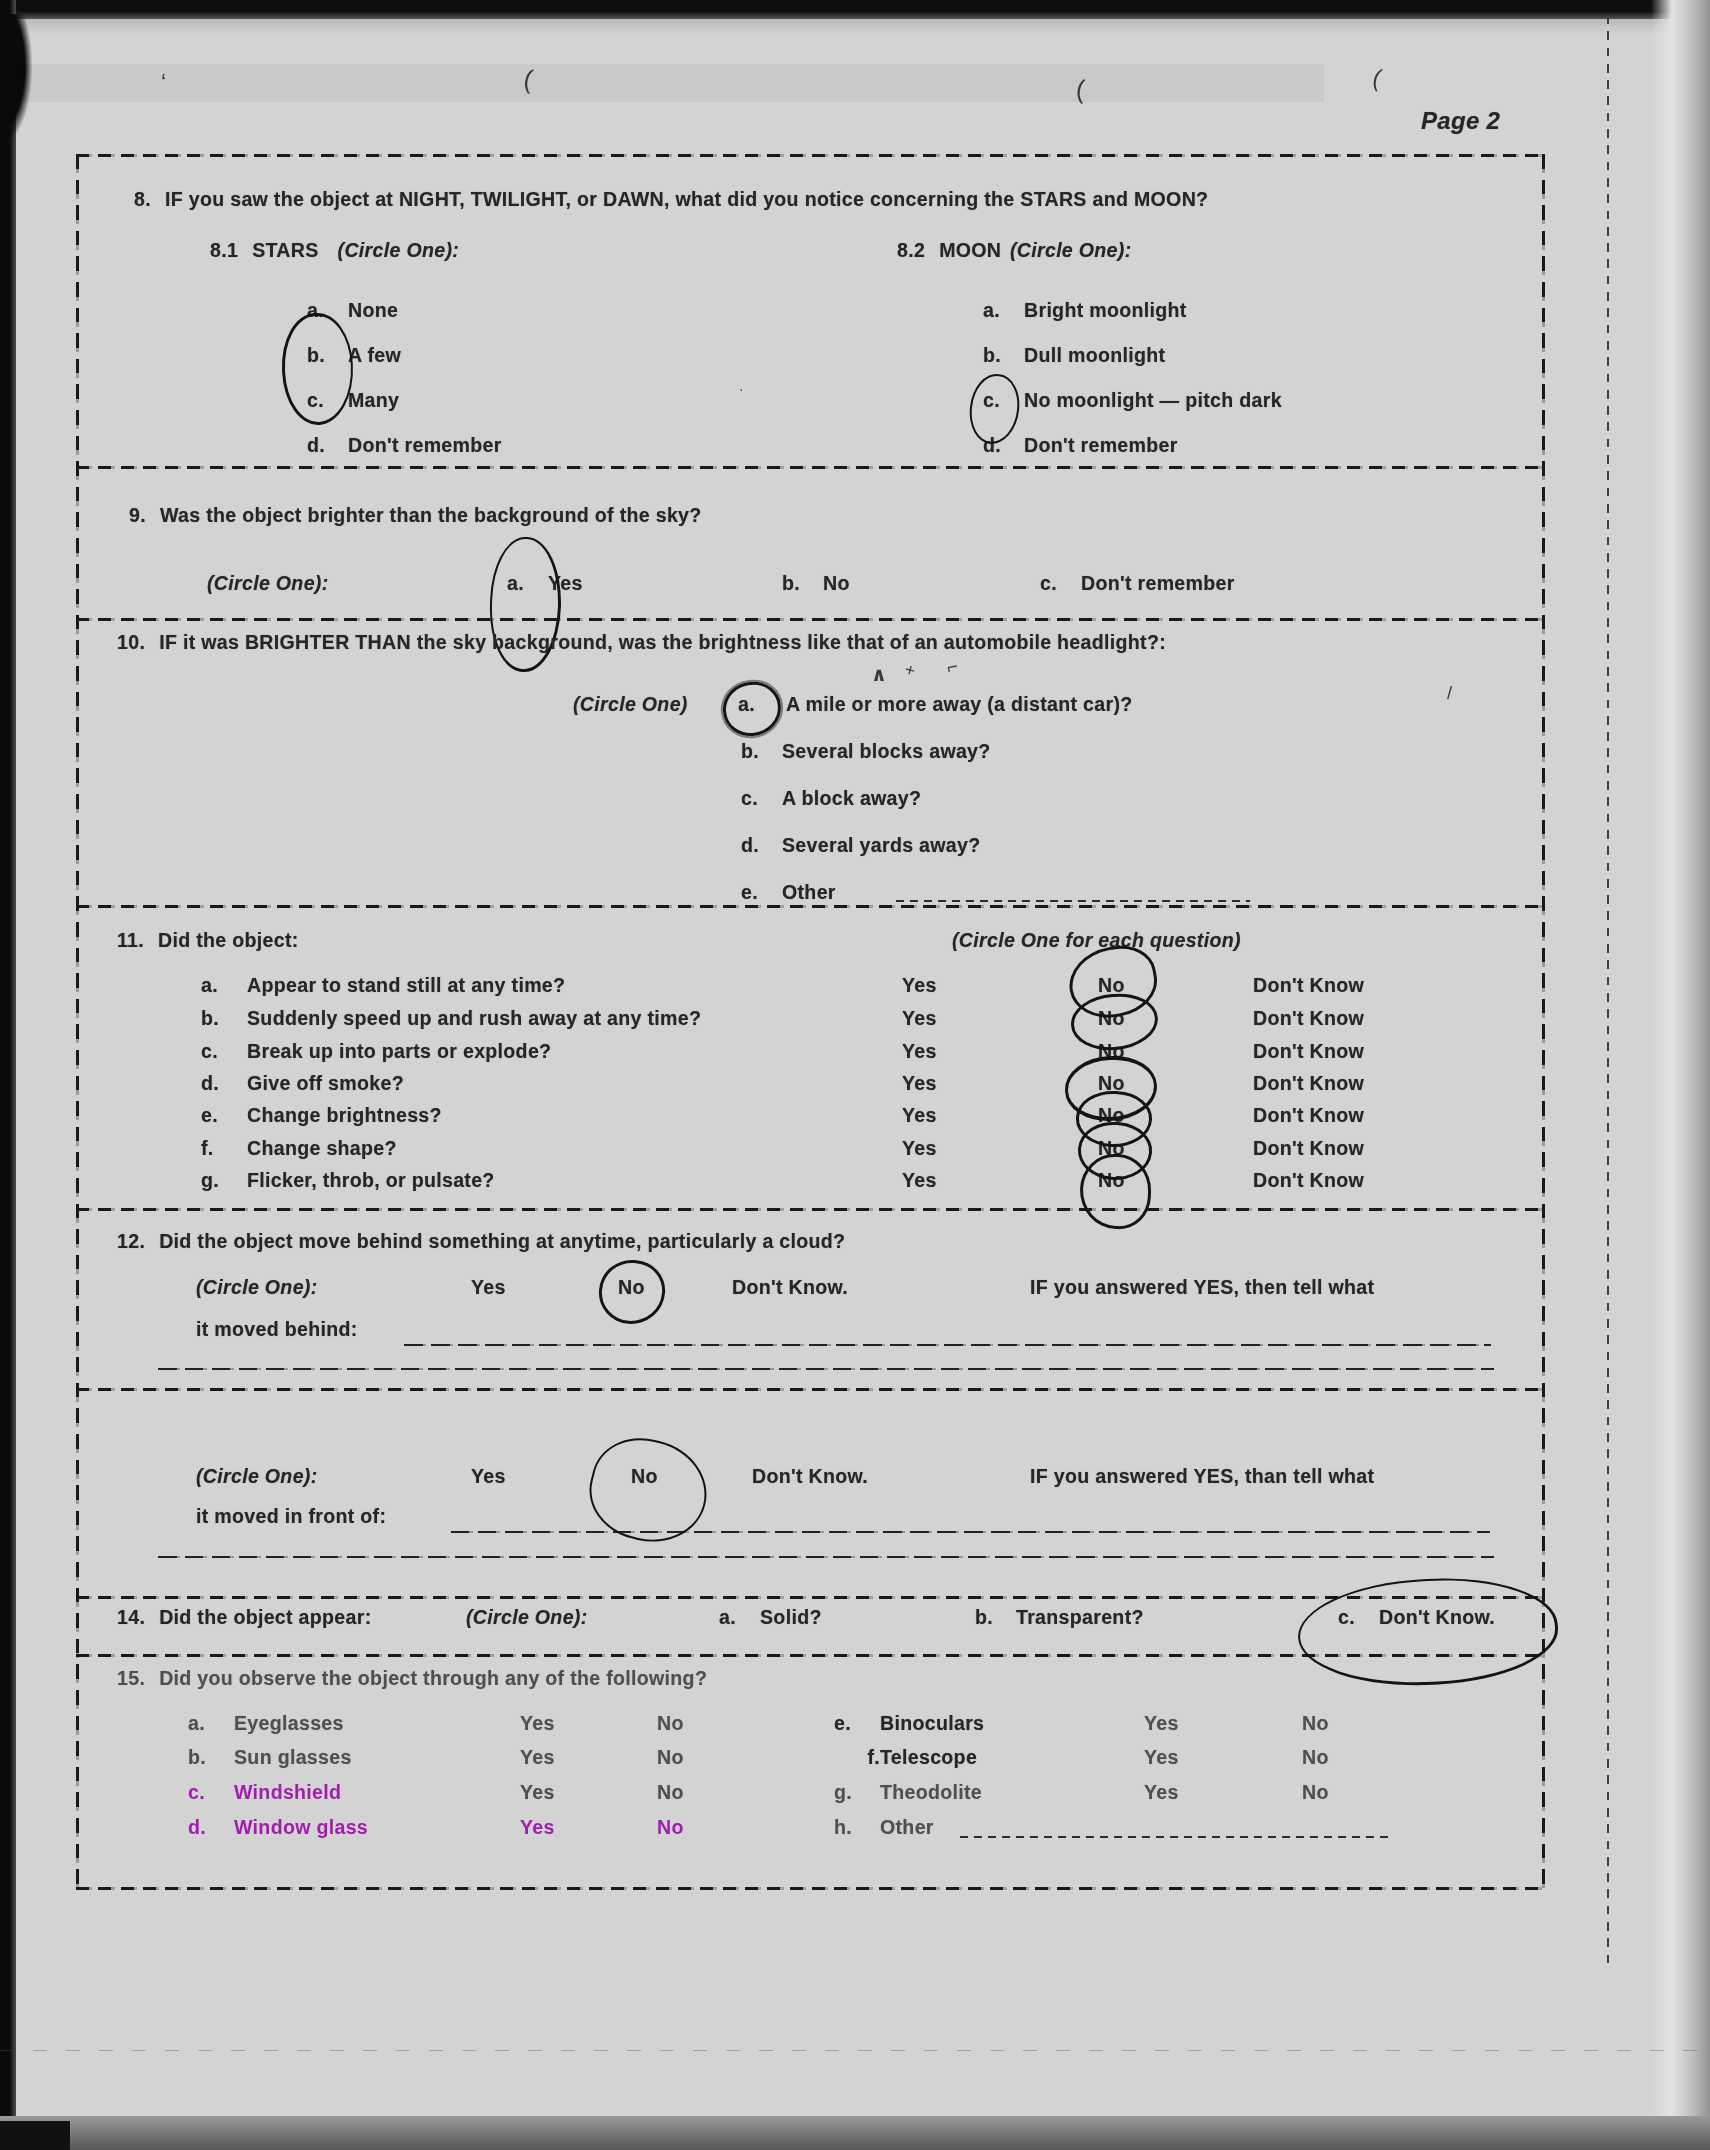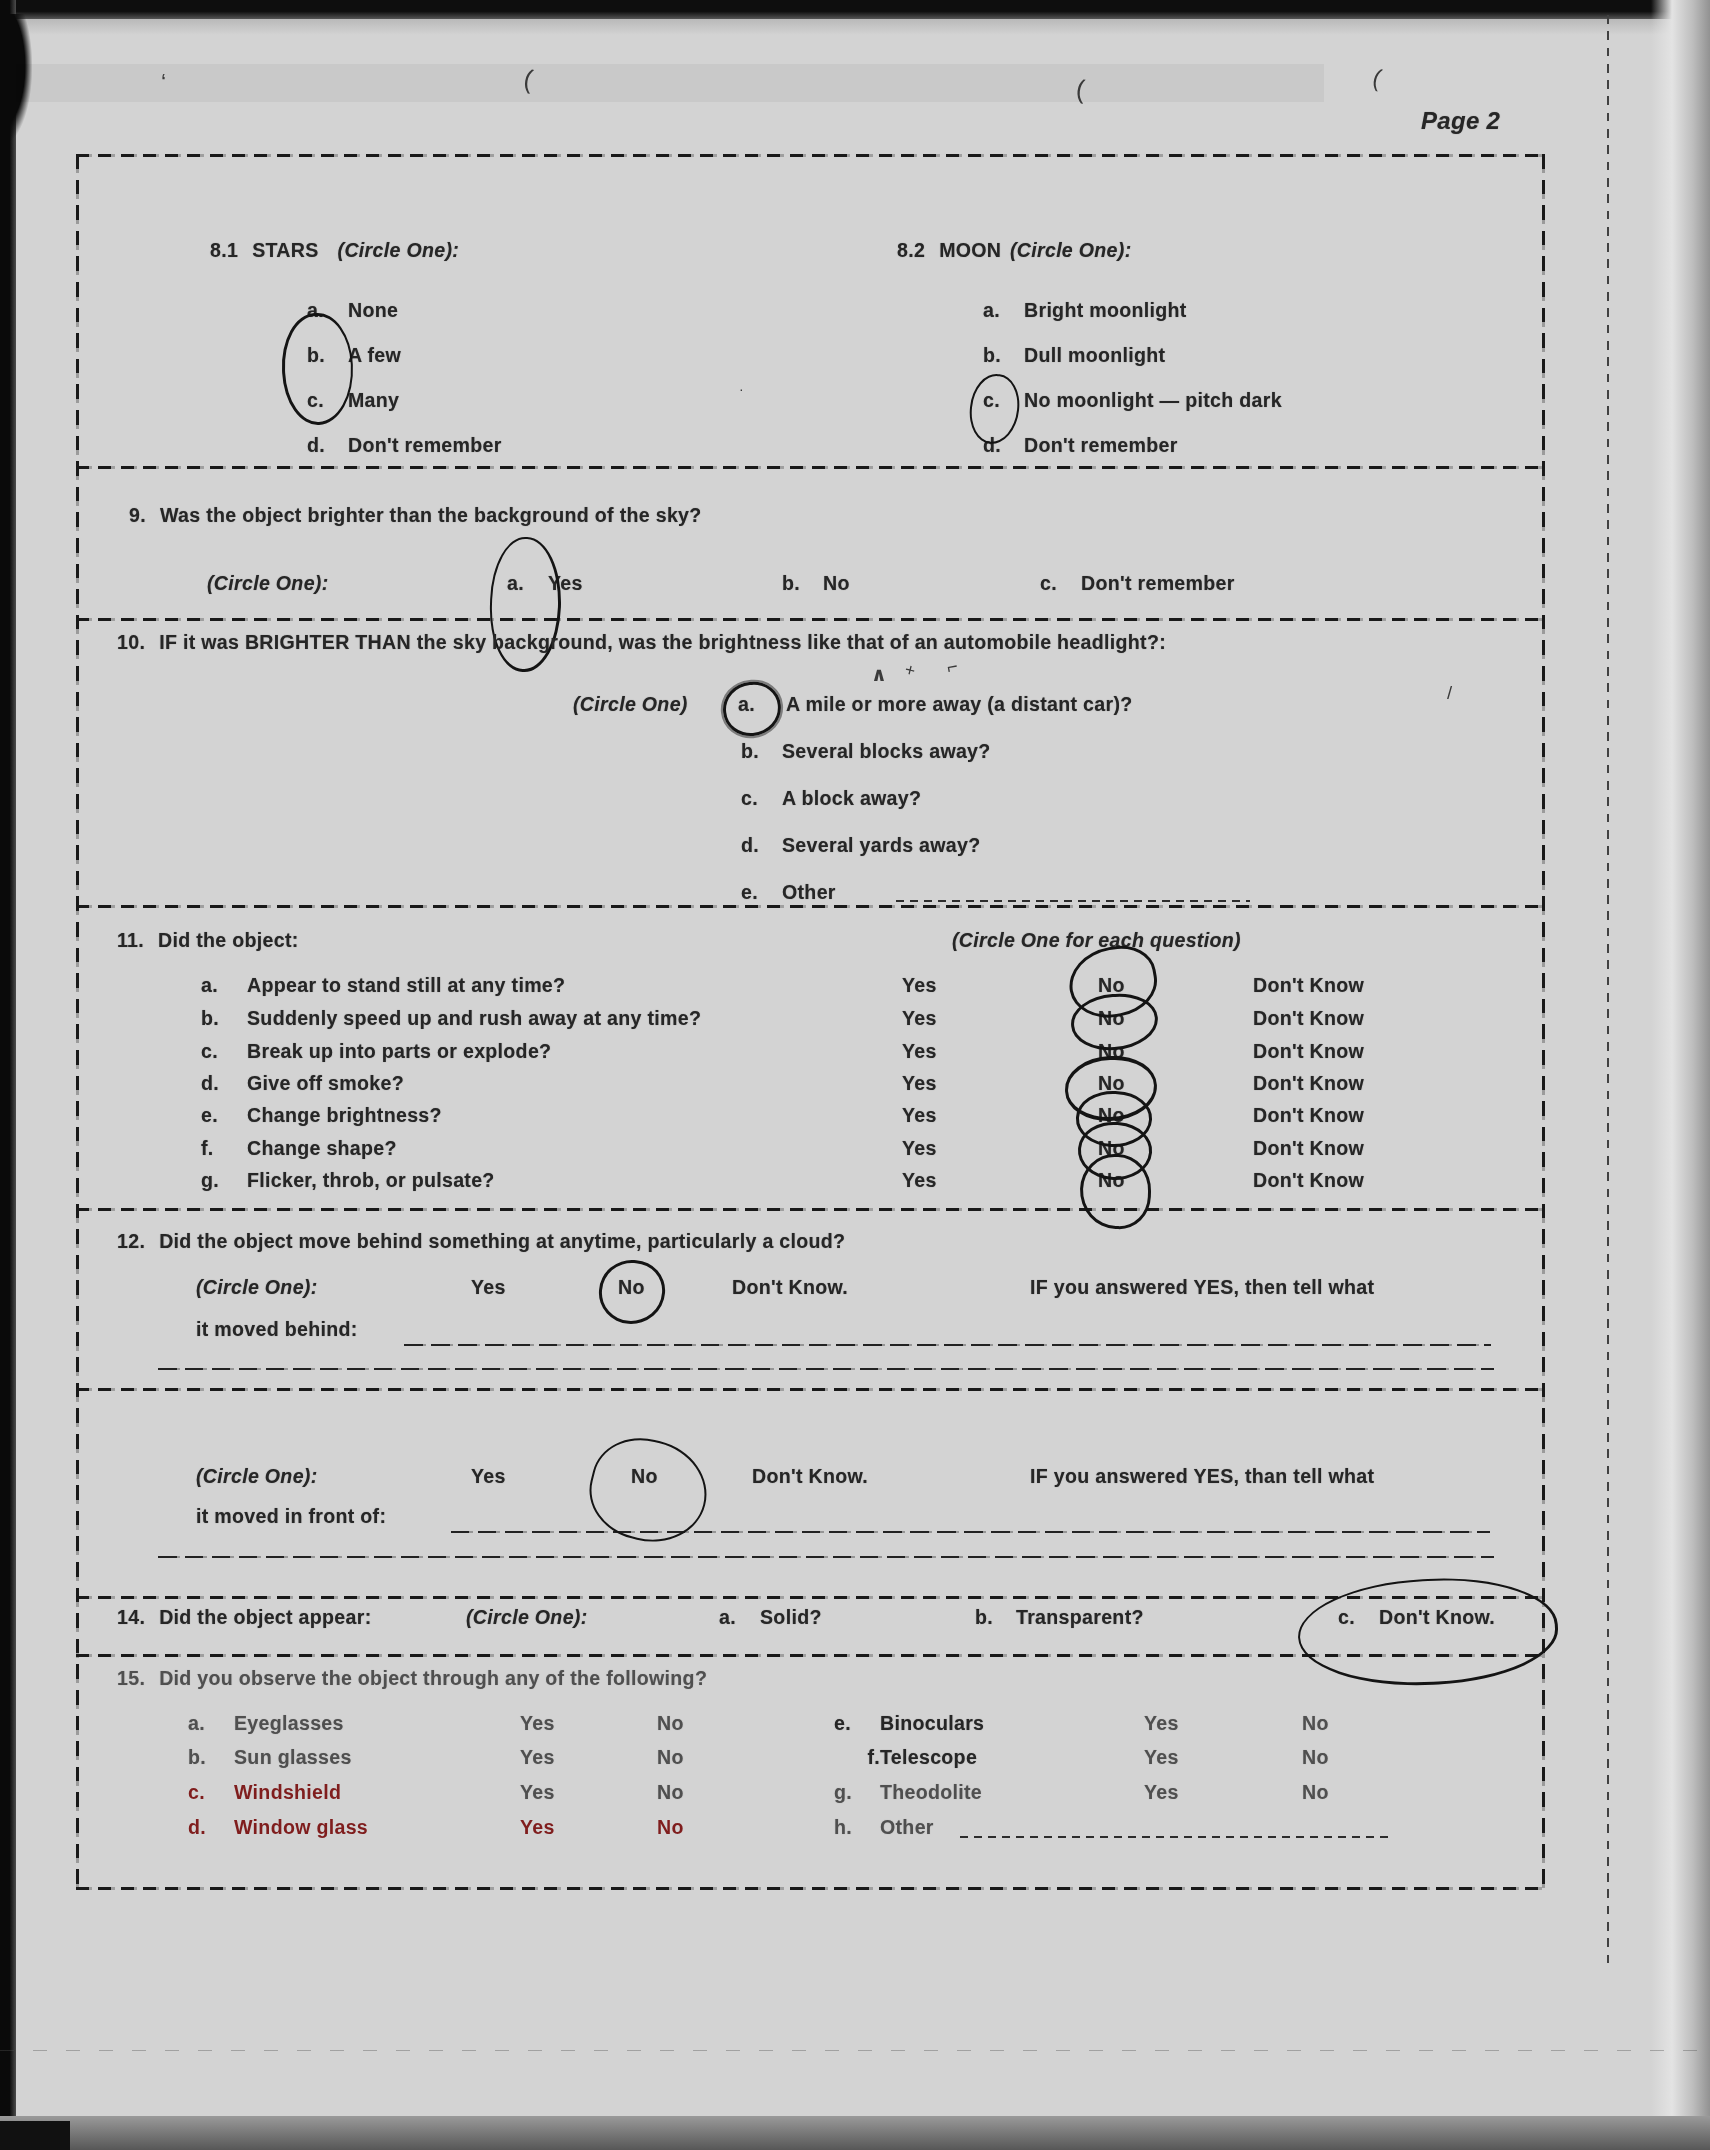--- a/index.html
+++ b/index.html
@@ -23,21 +23,21 @@
   .vline{position:absolute;width:2.7px;top:154px;height:1734px;
          background:repeating-linear-gradient(180deg,#191919 0 14.7px,rgba(25,25,25,.3) 14.7px 19px,transparent 19px 25.6px);}
   
   .t{position:absolute;font-size:19.6px;line-height:1.15;letter-spacing:0.3px;white-space:nowrap;
      text-shadow:0 0 1.1px rgba(35,35,35,.4);}
   .it{font-style:italic;}
   .num{margin-right:14px;}
   .ltr{display:inline-block;width:41px;}
   .ltr2{display:inline-block;width:46px;}
   .faded{color:#4f4f4f;text-shadow:0 0 1.1px rgba(70,70,70,.3);}
-  .faded2{color:#7f1d1d;text-shadow:none;}
+  .faded2{color:#a21caf;text-shadow:none;}
   
   .circ{position:absolute;border:3.3px solid #141414;border-radius:50% 47% 52% 48%;}
   
   .blank{position:absolute;height:2.2px;background:repeating-linear-gradient(90deg,#222 0 18.5px,rgba(34,34,34,.35) 18.5px 22.3px,transparent 22.3px 27px);}
   .dashblank{position:absolute;height:2.2px;background:repeating-linear-gradient(90deg,#2c2c2c 0 8.2px,transparent 8.2px 14px);}
   .speck{position:absolute;font-weight:400;color:#3a3a3a;}
 </style>
 </head>
 <body>
 
@@ -68,20 +68,23 @@
   <div class="hline" style="top:618px;"></div>
   <div class="hline" style="top:905px;"></div>
   <div class="hline" style="top:1208px;"></div>
   <div class="hline" style="top:1388px;"></div>
   <div class="hline" style="top:1596px;"></div>
   <div class="hline" style="top:1654px;"></div>
   <div class="hline" style="top:1887px;"></div>
   <div class="vline" style="left:76px;"></div>
   <div class="vline" style="left:1542px;"></div>
 
+  <div class="t" style="left:134px;top:188px;">
+    <span class="num">8.</span><span>IF you saw the object at NIGHT, TWILIGHT, or DAWN, what did you notice concerning the STARS and MOON?</span>
+  </div>
 
   <div class="t" style="left:210px;top:239px;">
     <span class="num">8.1</span><span style="margin-right:19px;">STARS</span><span class="it">(Circle One):</span>
   </div>
   <div class="t" style="left:897px;top:239px;">
     <span class="num">8.2</span><span style="margin-right:8.7px;">MOON</span><span class="it">(Circle One):</span>
   </div>
 
   <div class="t" style="left:307px;top:299px;"><span class="ltr">a.</span><span>None</span></div>
   <div class="t" style="left:307px;top:344px;"><span class="ltr">b.</span><span>A few</span></div>

